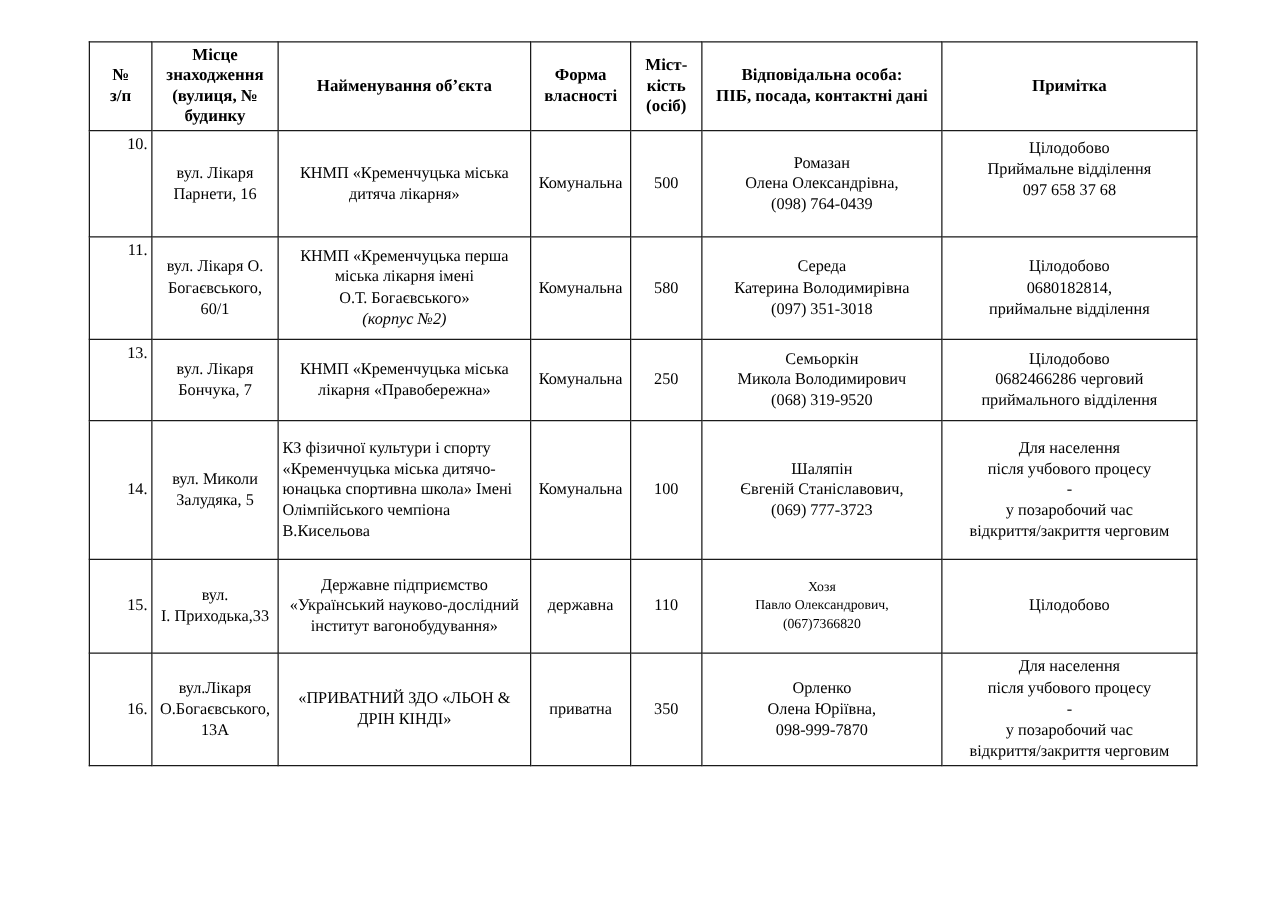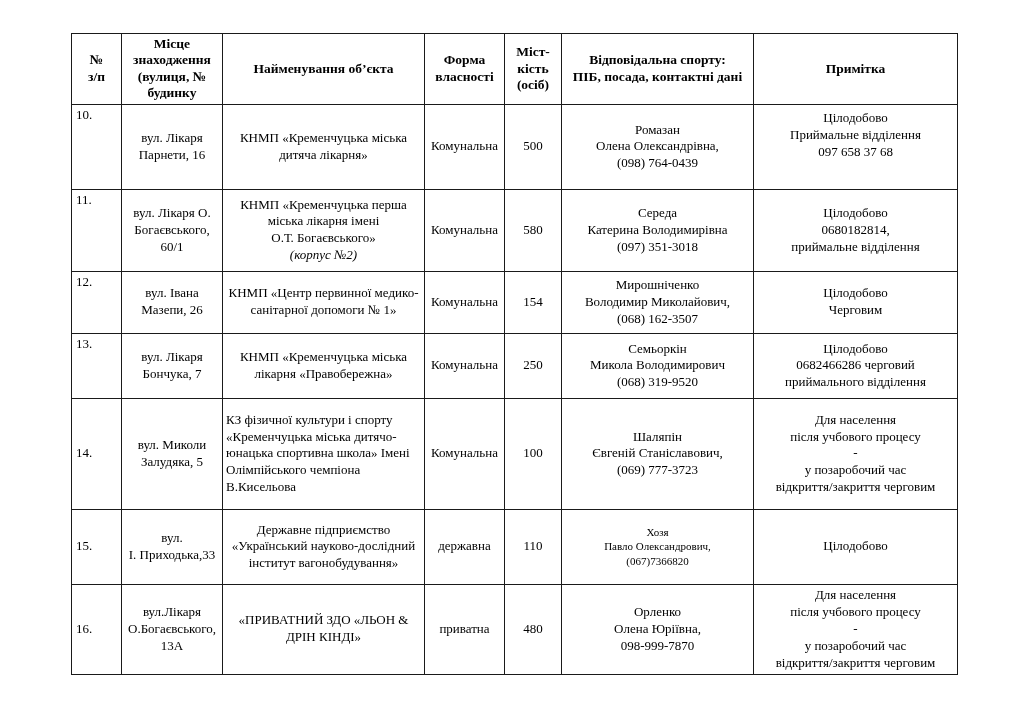--- a/index.html
+++ b/index.html
@@ -33,21 +33,21 @@
     text-align: center;
     vertical-align: middle;
   }
   .doc-table td {
     font-size: 13px;
     line-height: 1.3;
     text-align: center;
     vertical-align: middle;
   }
   td.num {
-    text-align: left;
+    text-align: right;
     vertical-align: top;
     padding-left: 4px;
   }
   td.num.mid { vertical-align: middle; }
   td.name-left { text-align: left; }
   td.person-big { font-size: 11px; line-height: 1.35; }
   td.note-top { vertical-align: top; padding-top: 5px; }
   .italic { font-style: italic; }
 </style>
 </head>
@@ -70,21 +70,21 @@
     <th>Місце
 знаходження
 (вулиця, №
 будинку</th>
     <th>Найменування об’єкта</th>
     <th>Форма
 власності</th>
     <th>Міст-
 кість
 (осіб)</th>
-    <th>Відповідальна спорту:
+    <th>Відповідальна особа:
 ПІБ, посада, контактні дані</th>
     <th>Примітка</th>
   </tr>
 
   <tr style="height:85px">
     <td class="num">10.</td>
     <td>вул. Лікаря
 Парнети, 16</td>
     <td>КНМП «Кременчуцька міська
 дитяча лікарня»</td>
@@ -110,34 +110,20 @@
     <td>Комунальна</td>
     <td>580</td>
     <td>Середа
 Катерина Володимирівна
 (097) 351-3018</td>
     <td>Цілодобово
 0680182814,
 приймальне відділення</td>
   </tr>
 
-  <tr style="height:62px">
-    <td class="num">12.</td>
-    <td>вул. Івана
-Мазепи, 26</td>
-    <td>КНМП «Центр первинної медико-
-санітарної допомоги № 1»</td>
-    <td>Комунальна</td>
-    <td>154</td>
-    <td>Мирошніченко
-Володимир Миколайович,
-(068) 162-3507</td>
-    <td>Цілодобово
-Черговим</td>
-  </tr>
 
   <tr style="height:65px">
     <td class="num">13.</td>
     <td>вул. Лікаря
 Бончука, 7</td>
     <td>КНМП «Кременчуцька міська
 лікарня «Правобережна»</td>
     <td>Комунальна</td>
     <td>250</td>
     <td>Семьоркін
@@ -185,21 +171,21 @@
   </tr>
 
   <tr style="height:90px">
     <td class="num mid">16.</td>
     <td>вул.Лікаря
 О.Богаєвського,
 13А</td>
     <td>«ПРИВАТНИЙ ЗДО «ЛЬОН &amp;
 ДРІН КІНДІ»</td>
     <td>приватна</td>
-    <td>480</td>
+    <td>350</td>
     <td>Орленко
 Олена Юріївна,
 098-999-7870</td>
     <td>Для населення
 після учбового процесу
 -
 у позаробочий час
 відкриття/закриття черговим</td>
   </tr>
 </tbody>

